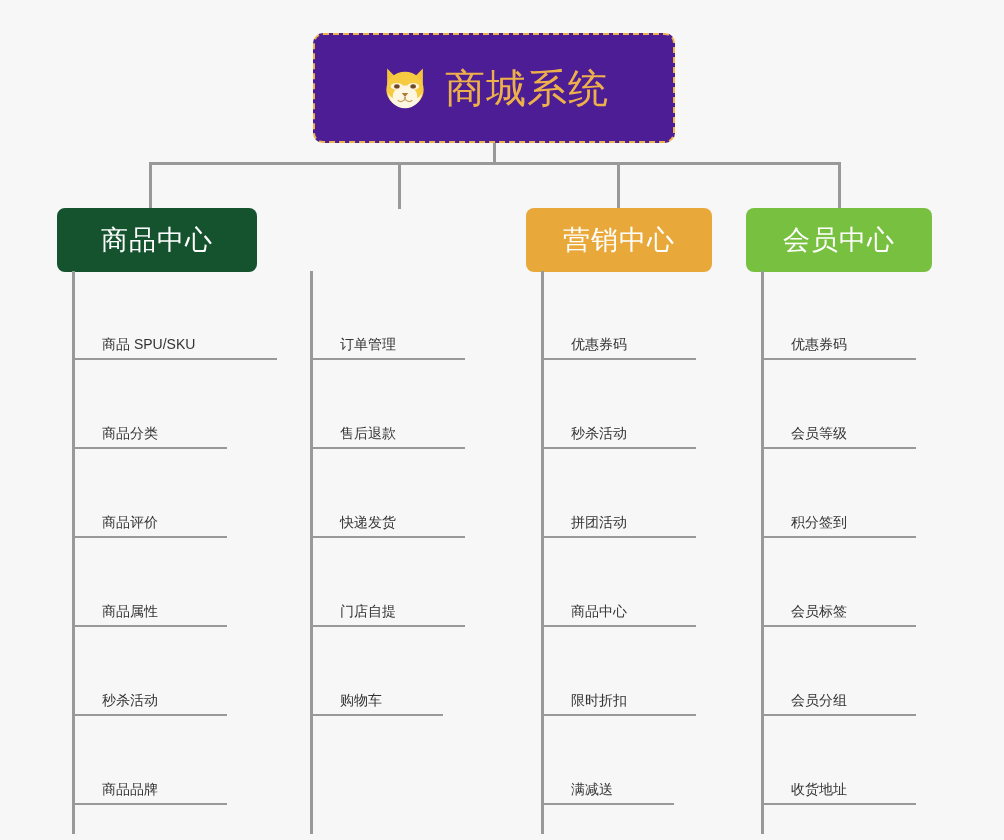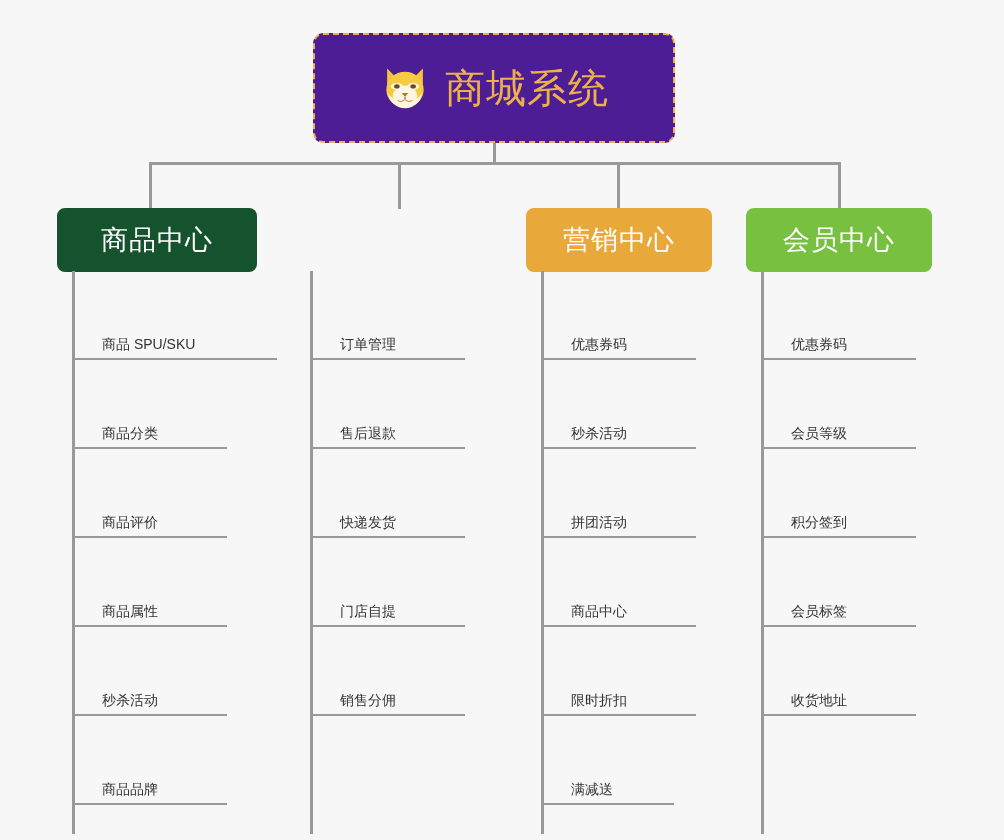--- a/index.html
+++ b/index.html
@@ -188,22 +188,22 @@
     </div>
     <div class="leaf">
       <span class="leaf-label">快递发货</span>
       <span class="leaf-rule" style="width:155px;"></span>
     </div>
     <div class="leaf">
       <span class="leaf-label">门店自提</span>
       <span class="leaf-rule" style="width:155px;"></span>
     </div>
     <div class="leaf">
-      <span class="leaf-label">销售分佣</span>
-      <span class="leaf-rule" style="width:155px;"></span>
+      <span class="leaf-label">购物车</span>
+      <span class="leaf-rule" style="width:133px;"></span>
     </div>
   </div>
 
   <div class="branch" style="left:541px; width:200px;">
     <div class="spine" style="height:563px;"></div>
     <div class="leaf">
       <span class="leaf-label">优惠券码</span>
       <span class="leaf-rule" style="width:155px;"></span>
     </div>
     <div class="leaf">
@@ -240,18 +240,22 @@
     </div>
     <div class="leaf">
       <span class="leaf-label">积分签到</span>
       <span class="leaf-rule" style="width:155px;"></span>
     </div>
     <div class="leaf">
       <span class="leaf-label">会员标签</span>
       <span class="leaf-rule" style="width:155px;"></span>
     </div>
     <div class="leaf">
+      <span class="leaf-label">会员分组</span>
+      <span class="leaf-rule" style="width:155px;"></span>
+    </div>
+    <div class="leaf">
       <span class="leaf-label">收货地址</span>
       <span class="leaf-rule" style="width:155px;"></span>
     </div>
   </div>
 
 </div>
 
 </body></html>

